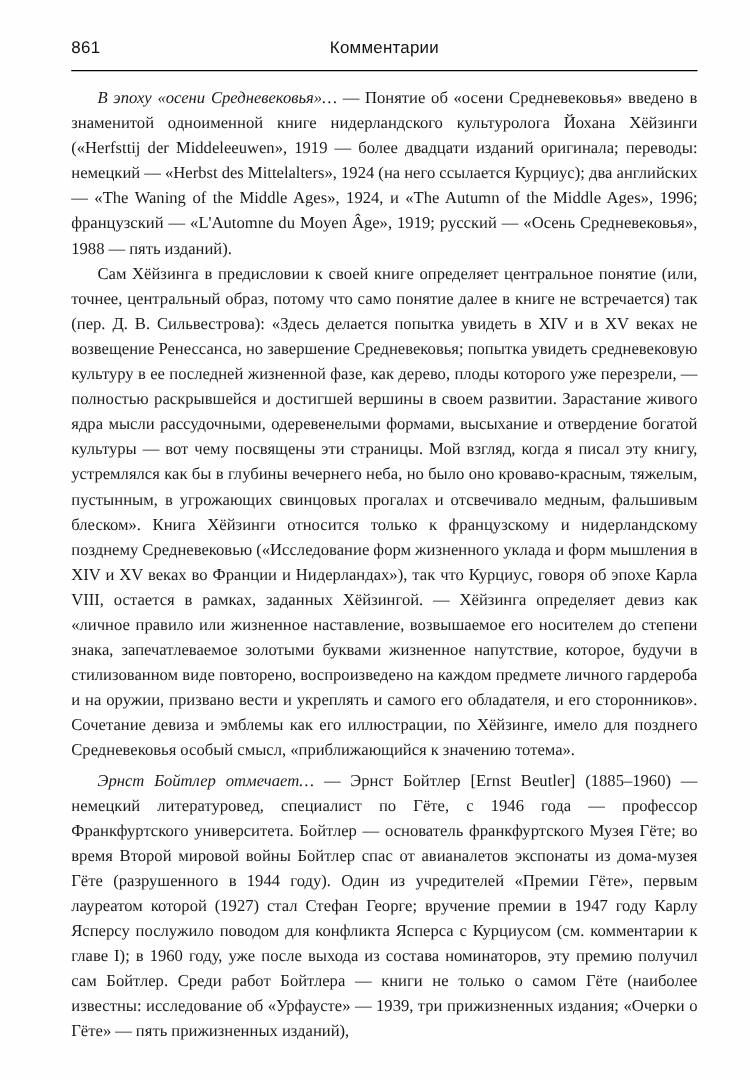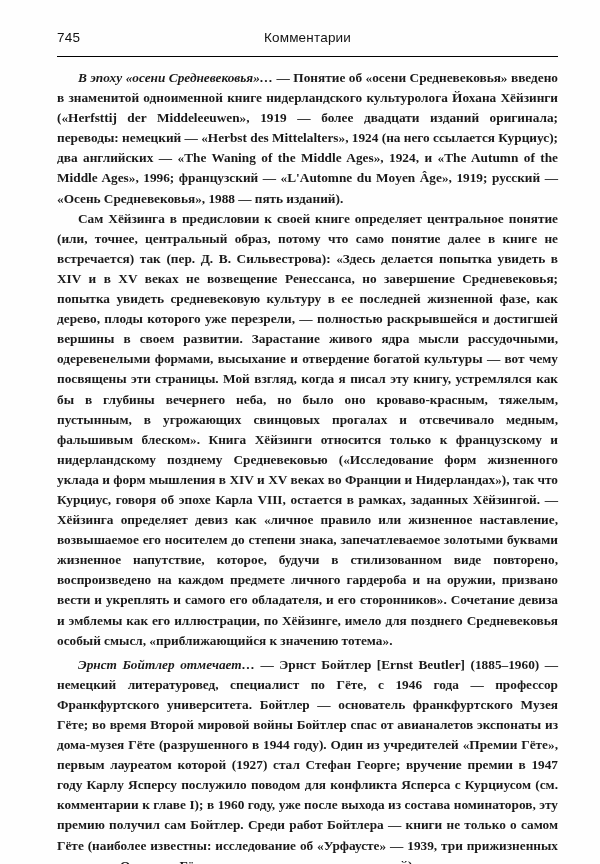--- a/index.html
+++ b/index.html
@@ -64,36 +64,35 @@
   }
   p.para {
     margin: 0;
     text-align: justify;
     text-justify: inter-word;
     font-size: 13.3px;
     line-height: 20.1px;
     text-indent: 21px;
     hyphens: manual;
     word-spacing: -0.1px;
-    font-weight: bold;
   }
   p.entry-start {
     margin-top: 4px;
   }
   .lead {
     font-style: italic;
   }
 </style>
 </head>
 <body>
 
 <div class="page">
 
   <div class="page-header">
-    <span class="folio">745</span>
+    <span class="folio">861</span>
     <span class="running-title">Комментарии</span>
   </div>
 
   <div class="header-rule"></div>
 
   <div class="body-column">
 
     <p class="para">
       <span class="lead">В эпоху «осени Средневековья»…</span><span> — Понятие об «осени Средневековья» введено в знаменитой одноименной книге нидерландского культуролога Йохана Хёйзинги («Herfsttij der Middeleeuwen», 1919 — более двадцати изданий оригинала; переводы: немецкий — «Herbst des Mittelalters», 1924 (на него ссылается Курциус); два английских — «The Waning of the Middle Ages», 1924, и «The Autumn of the Middle Ages», 1996; французский — «L'Automne du Moyen Âge», 1919; русский — «Осень Средневековья», 1988 — пять изданий).</span>
     </p>

